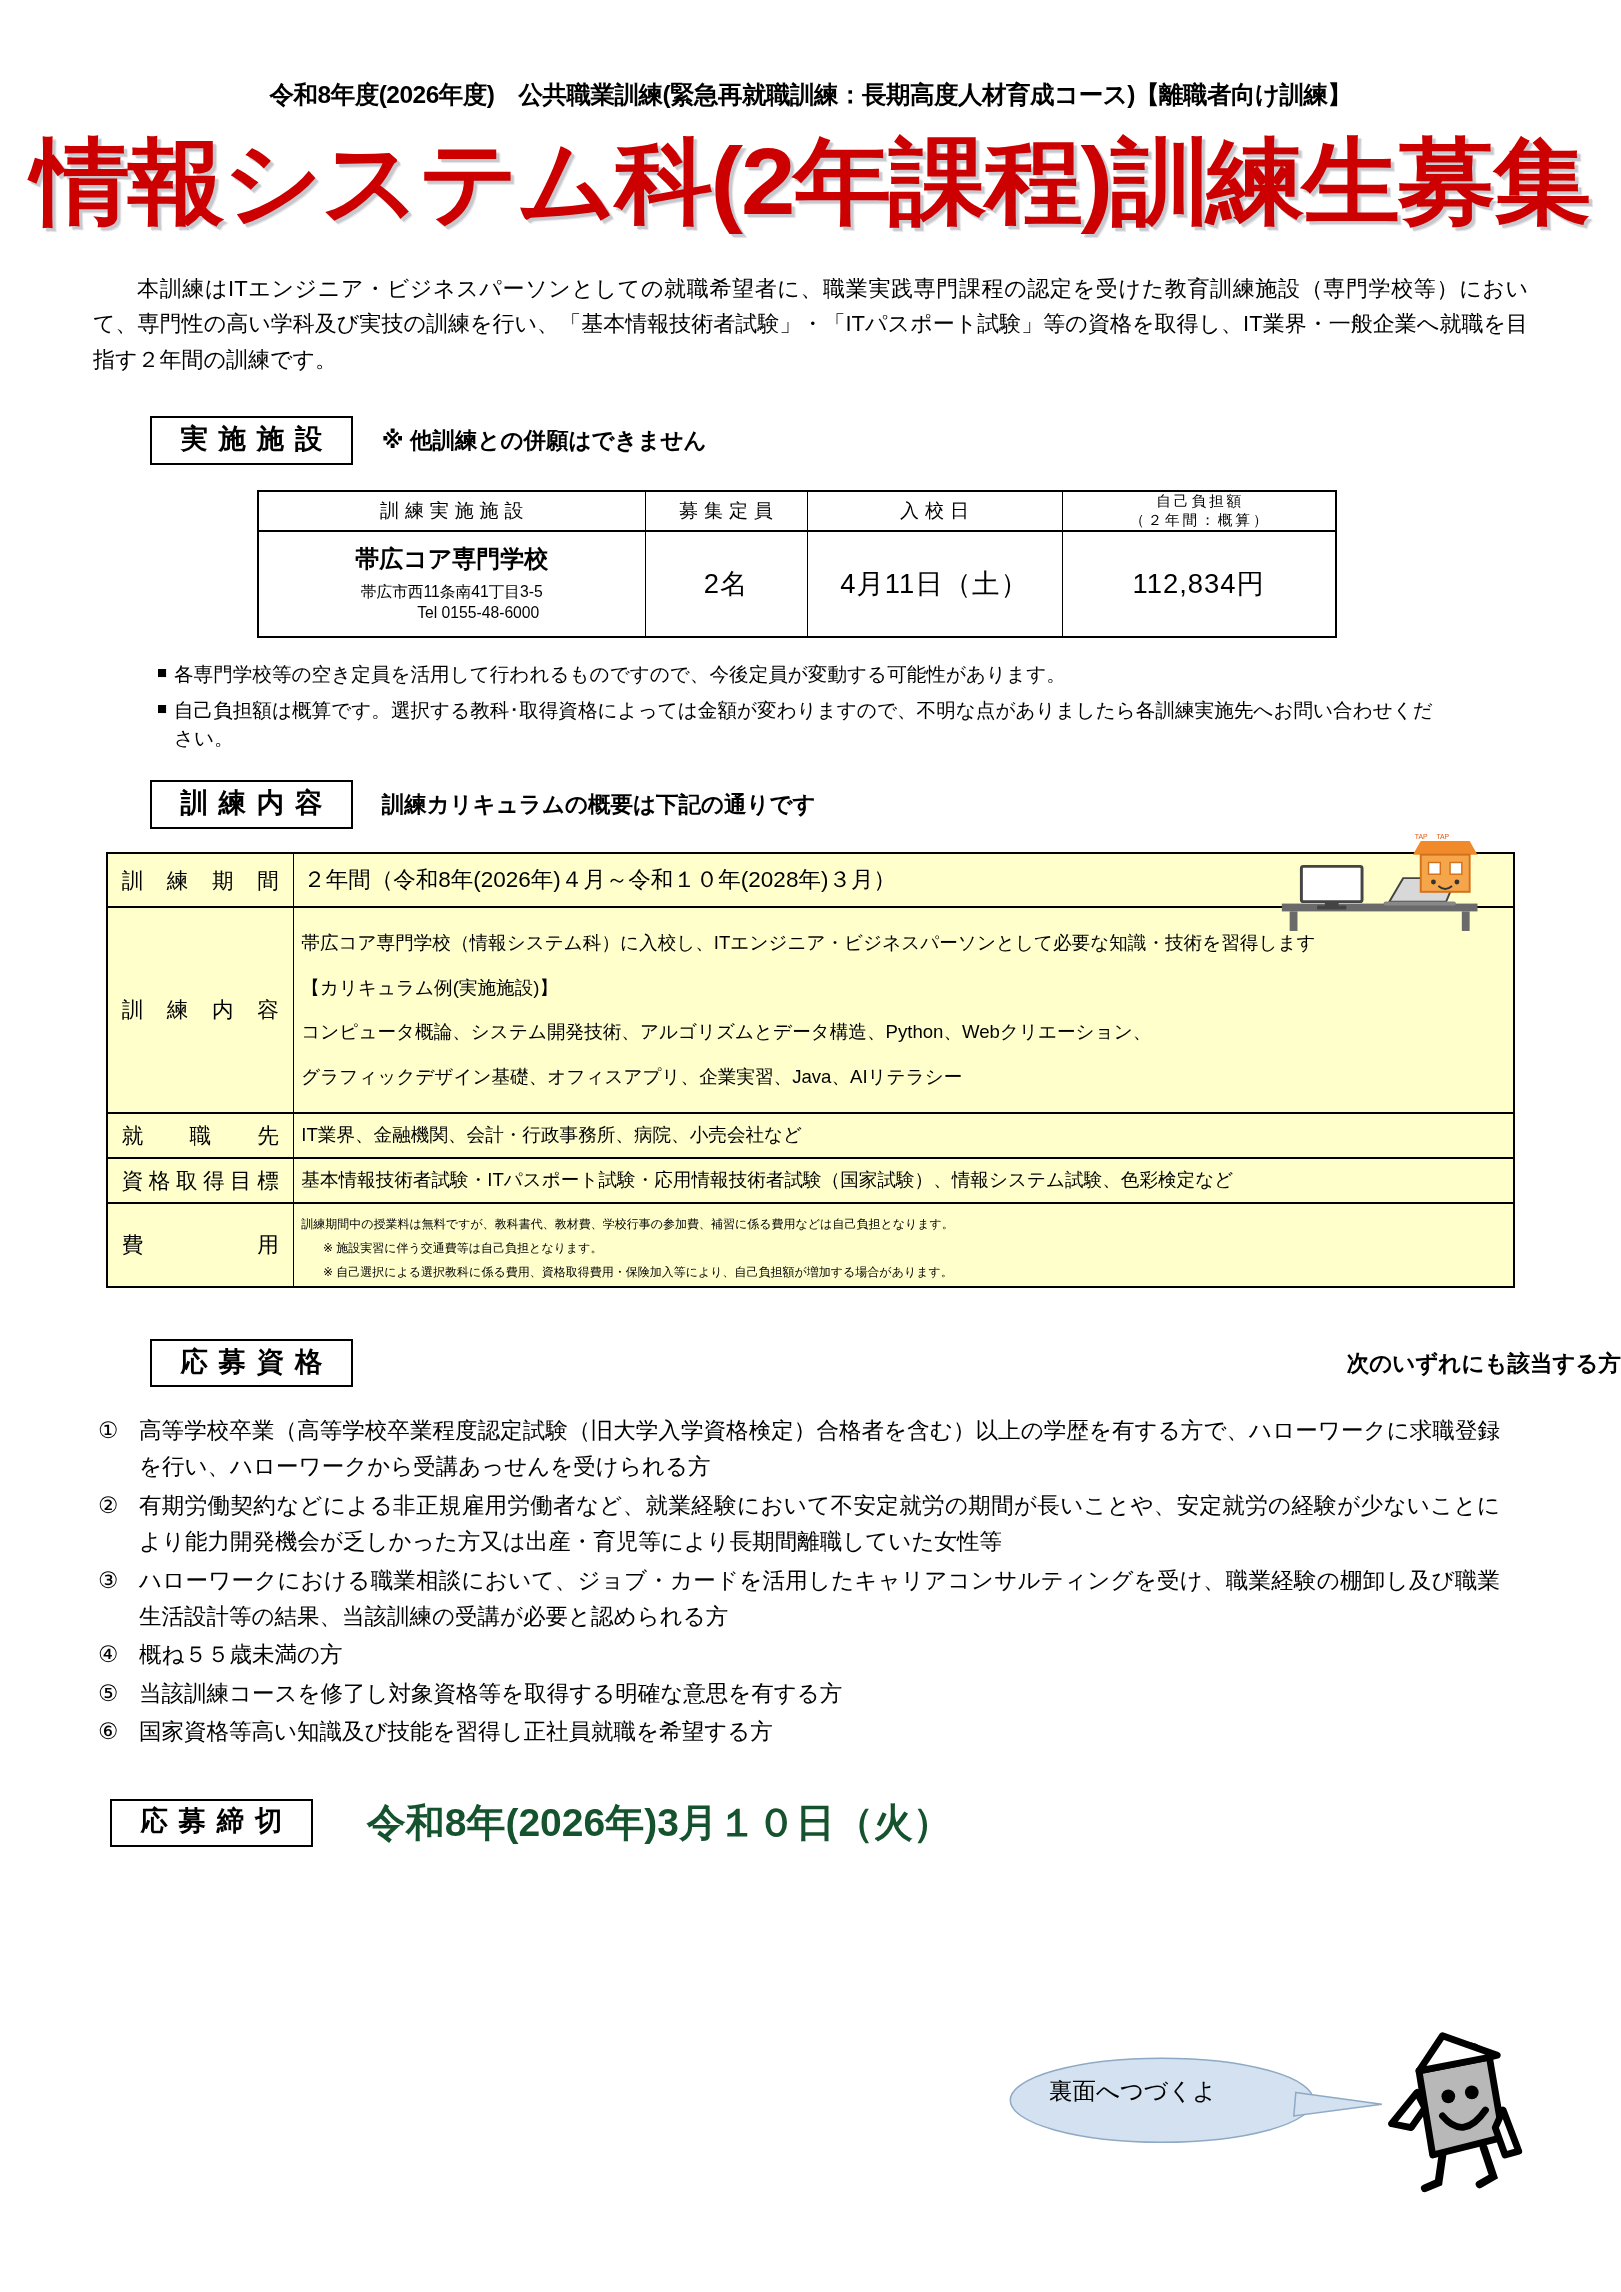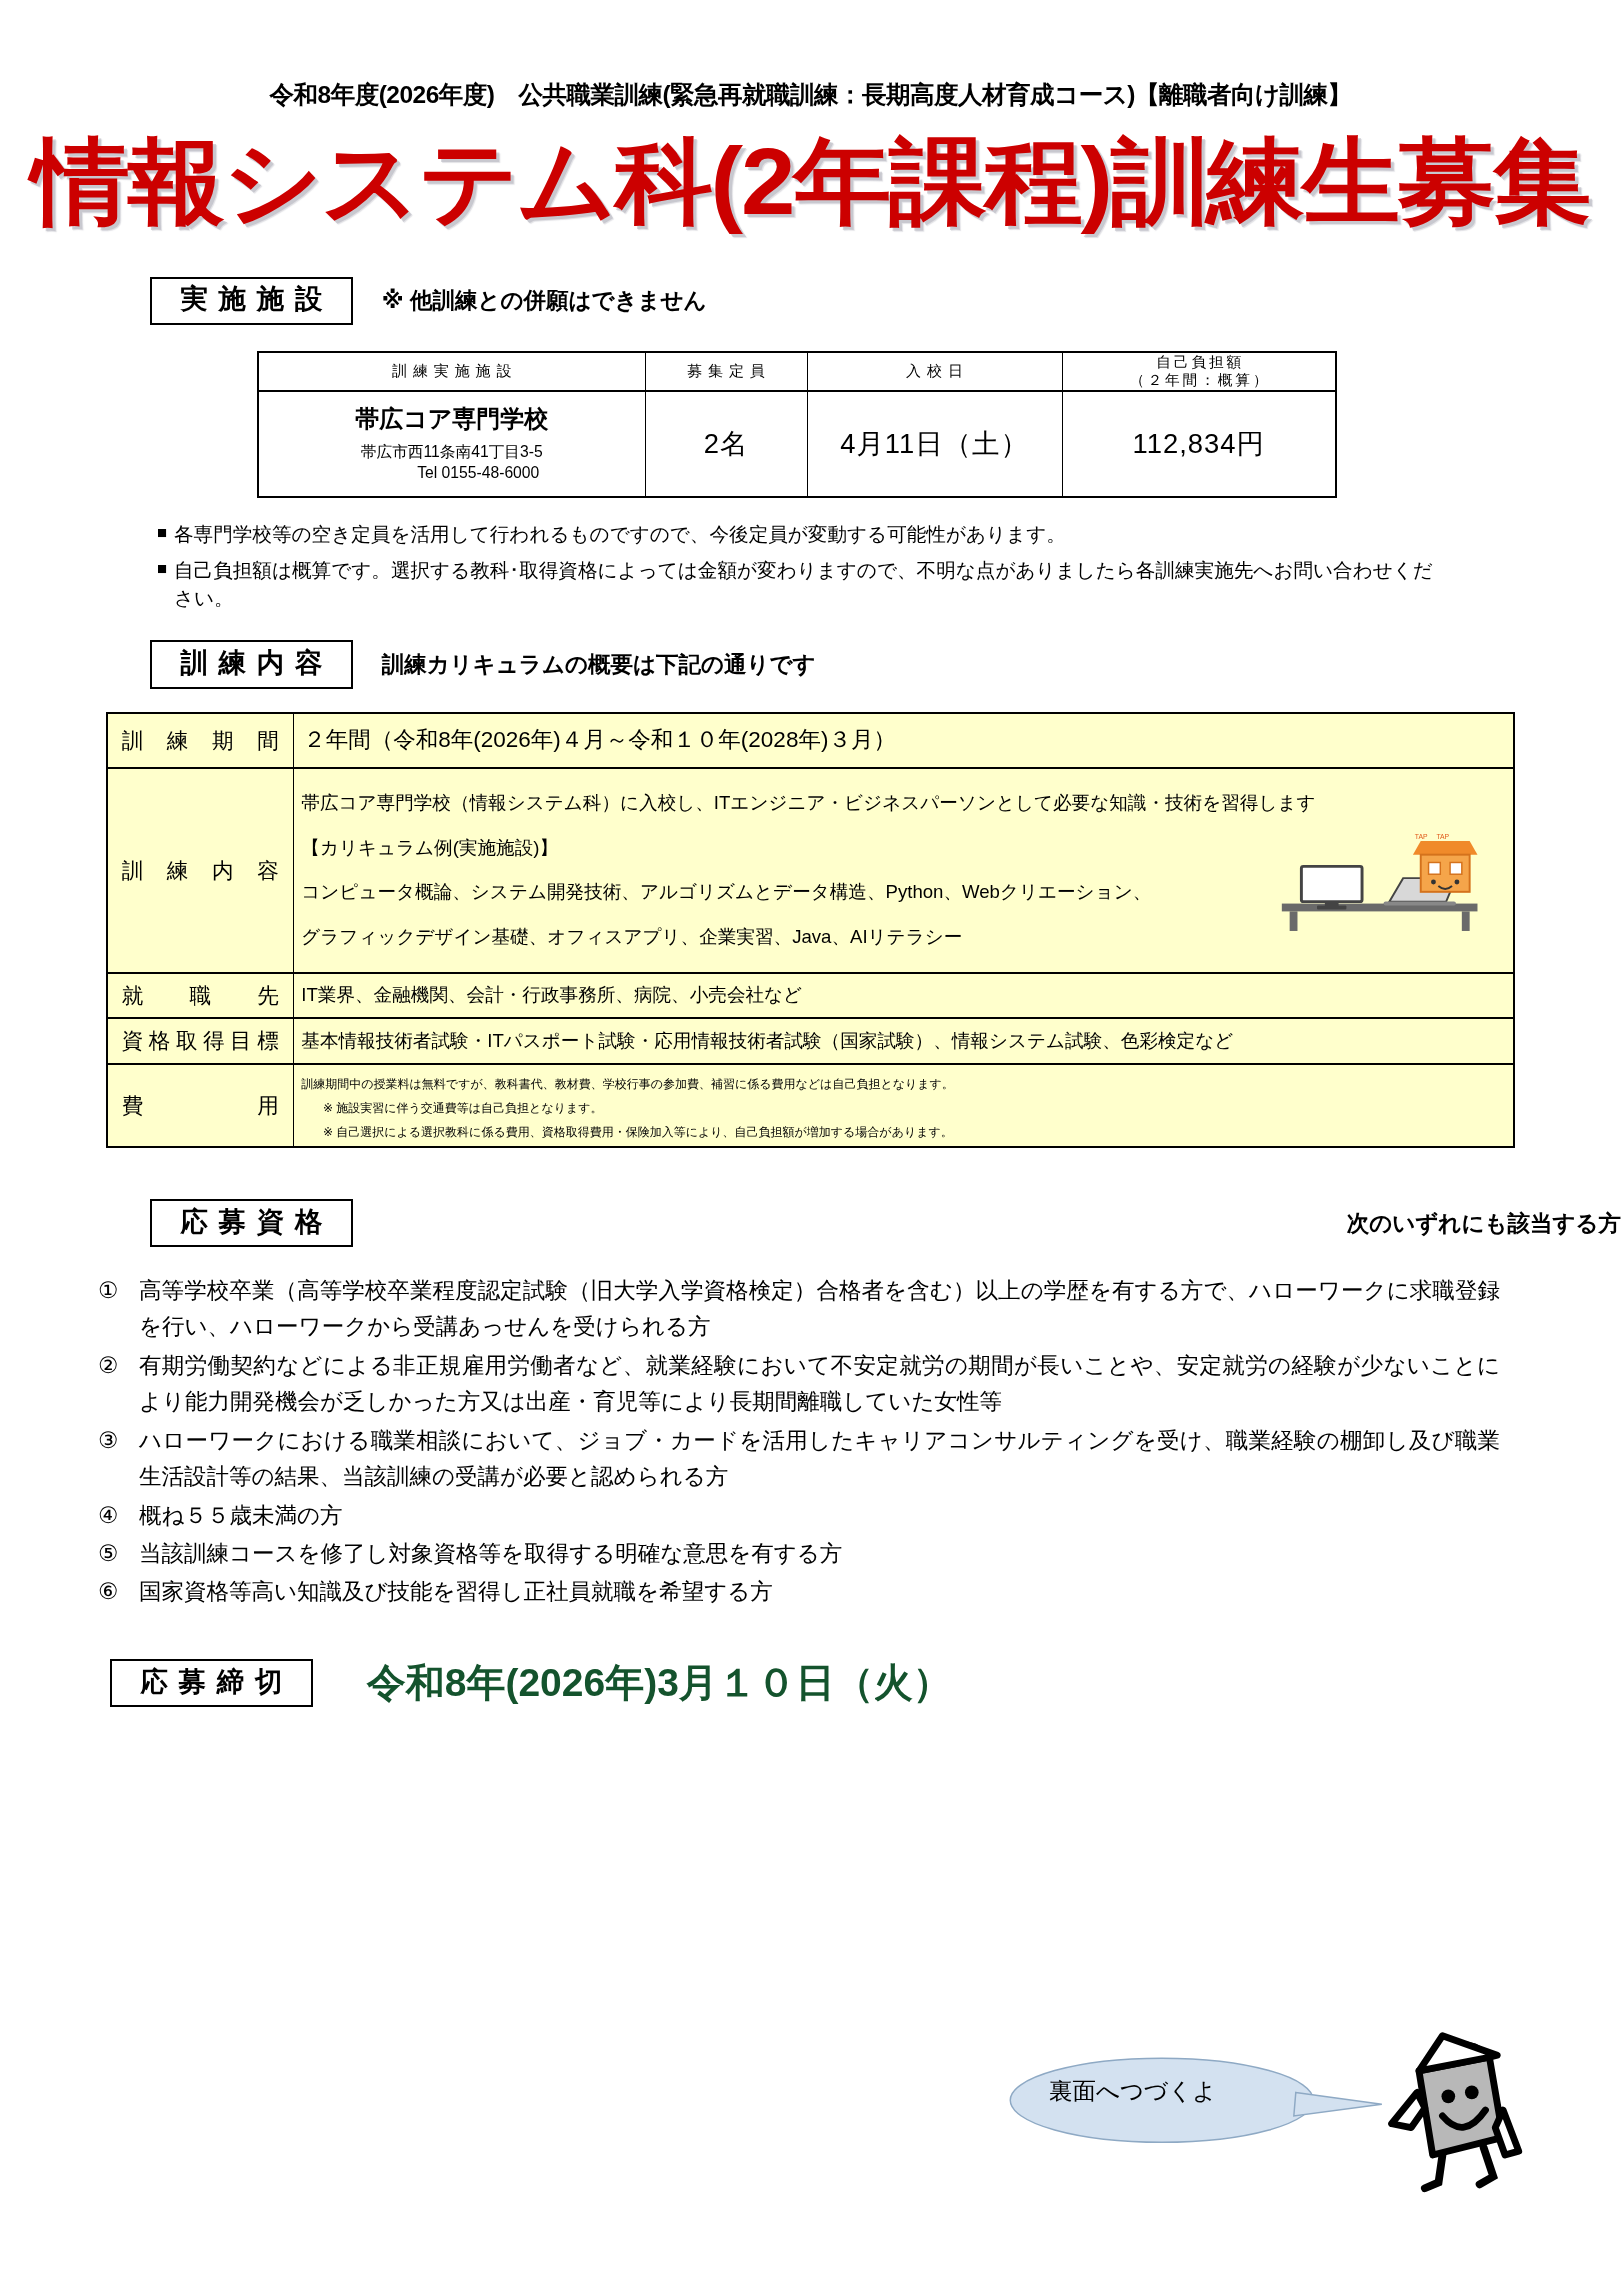--- a/index.html
+++ b/index.html
@@ -76,21 +76,21 @@
     border:1px solid #000;
     text-align:center;
     vertical-align:middle;
     padding:0;
   }
   table.fac thead th {
     border-top:2.9px solid #000;
     border-bottom:2.9px solid #000;
     height:39px;
     font-weight:normal;
-    font-size:15px;
+    font-size:19px;
     letter-spacing:5.9px;
     text-indent:5.9px;
     white-space:nowrap;
   }
   table.fac thead th.two-line {
     font-size:14.7px;
     letter-spacing:2.9px;
     text-indent:2.9px;
     line-height:1.28;
   }
@@ -185,20 +185,21 @@
   }
 </style>
 </head>
 <body>
 
 <div class="page">
 
   <div class="kicker">令和8年度(2026年度)　公共職業訓練(緊急再就職訓練：長期高度人材育成コース)【離職者向け訓練】</div>
   <div class="main-title">情報システム科(2年課程)訓練生募集</div>
 
+  <p class="intro">本訓練はITエンジニア・ビジネスパーソンとしての就職希望者に、職業実践専門課程の認定を受けた教育訓練施設（専門学校等）において、専門性の高い学科及び実技の訓練を行い、「基本情報技術者試験」・「ITパスポート試験」等の資格を取得し、IT業界・一般企業へ就職を目指す２年間の訓練です。</p>
 
   <div class="sec-row indent" style="margin-top:39px;">
     <div class="sec-box">実施施設</div>
     <div class="sec-note">※ 他訓練との併願はできません</div>
   </div>
 
   <div class="fac-wrap">
     <table class="fac">
       <thead>
         <tr>

